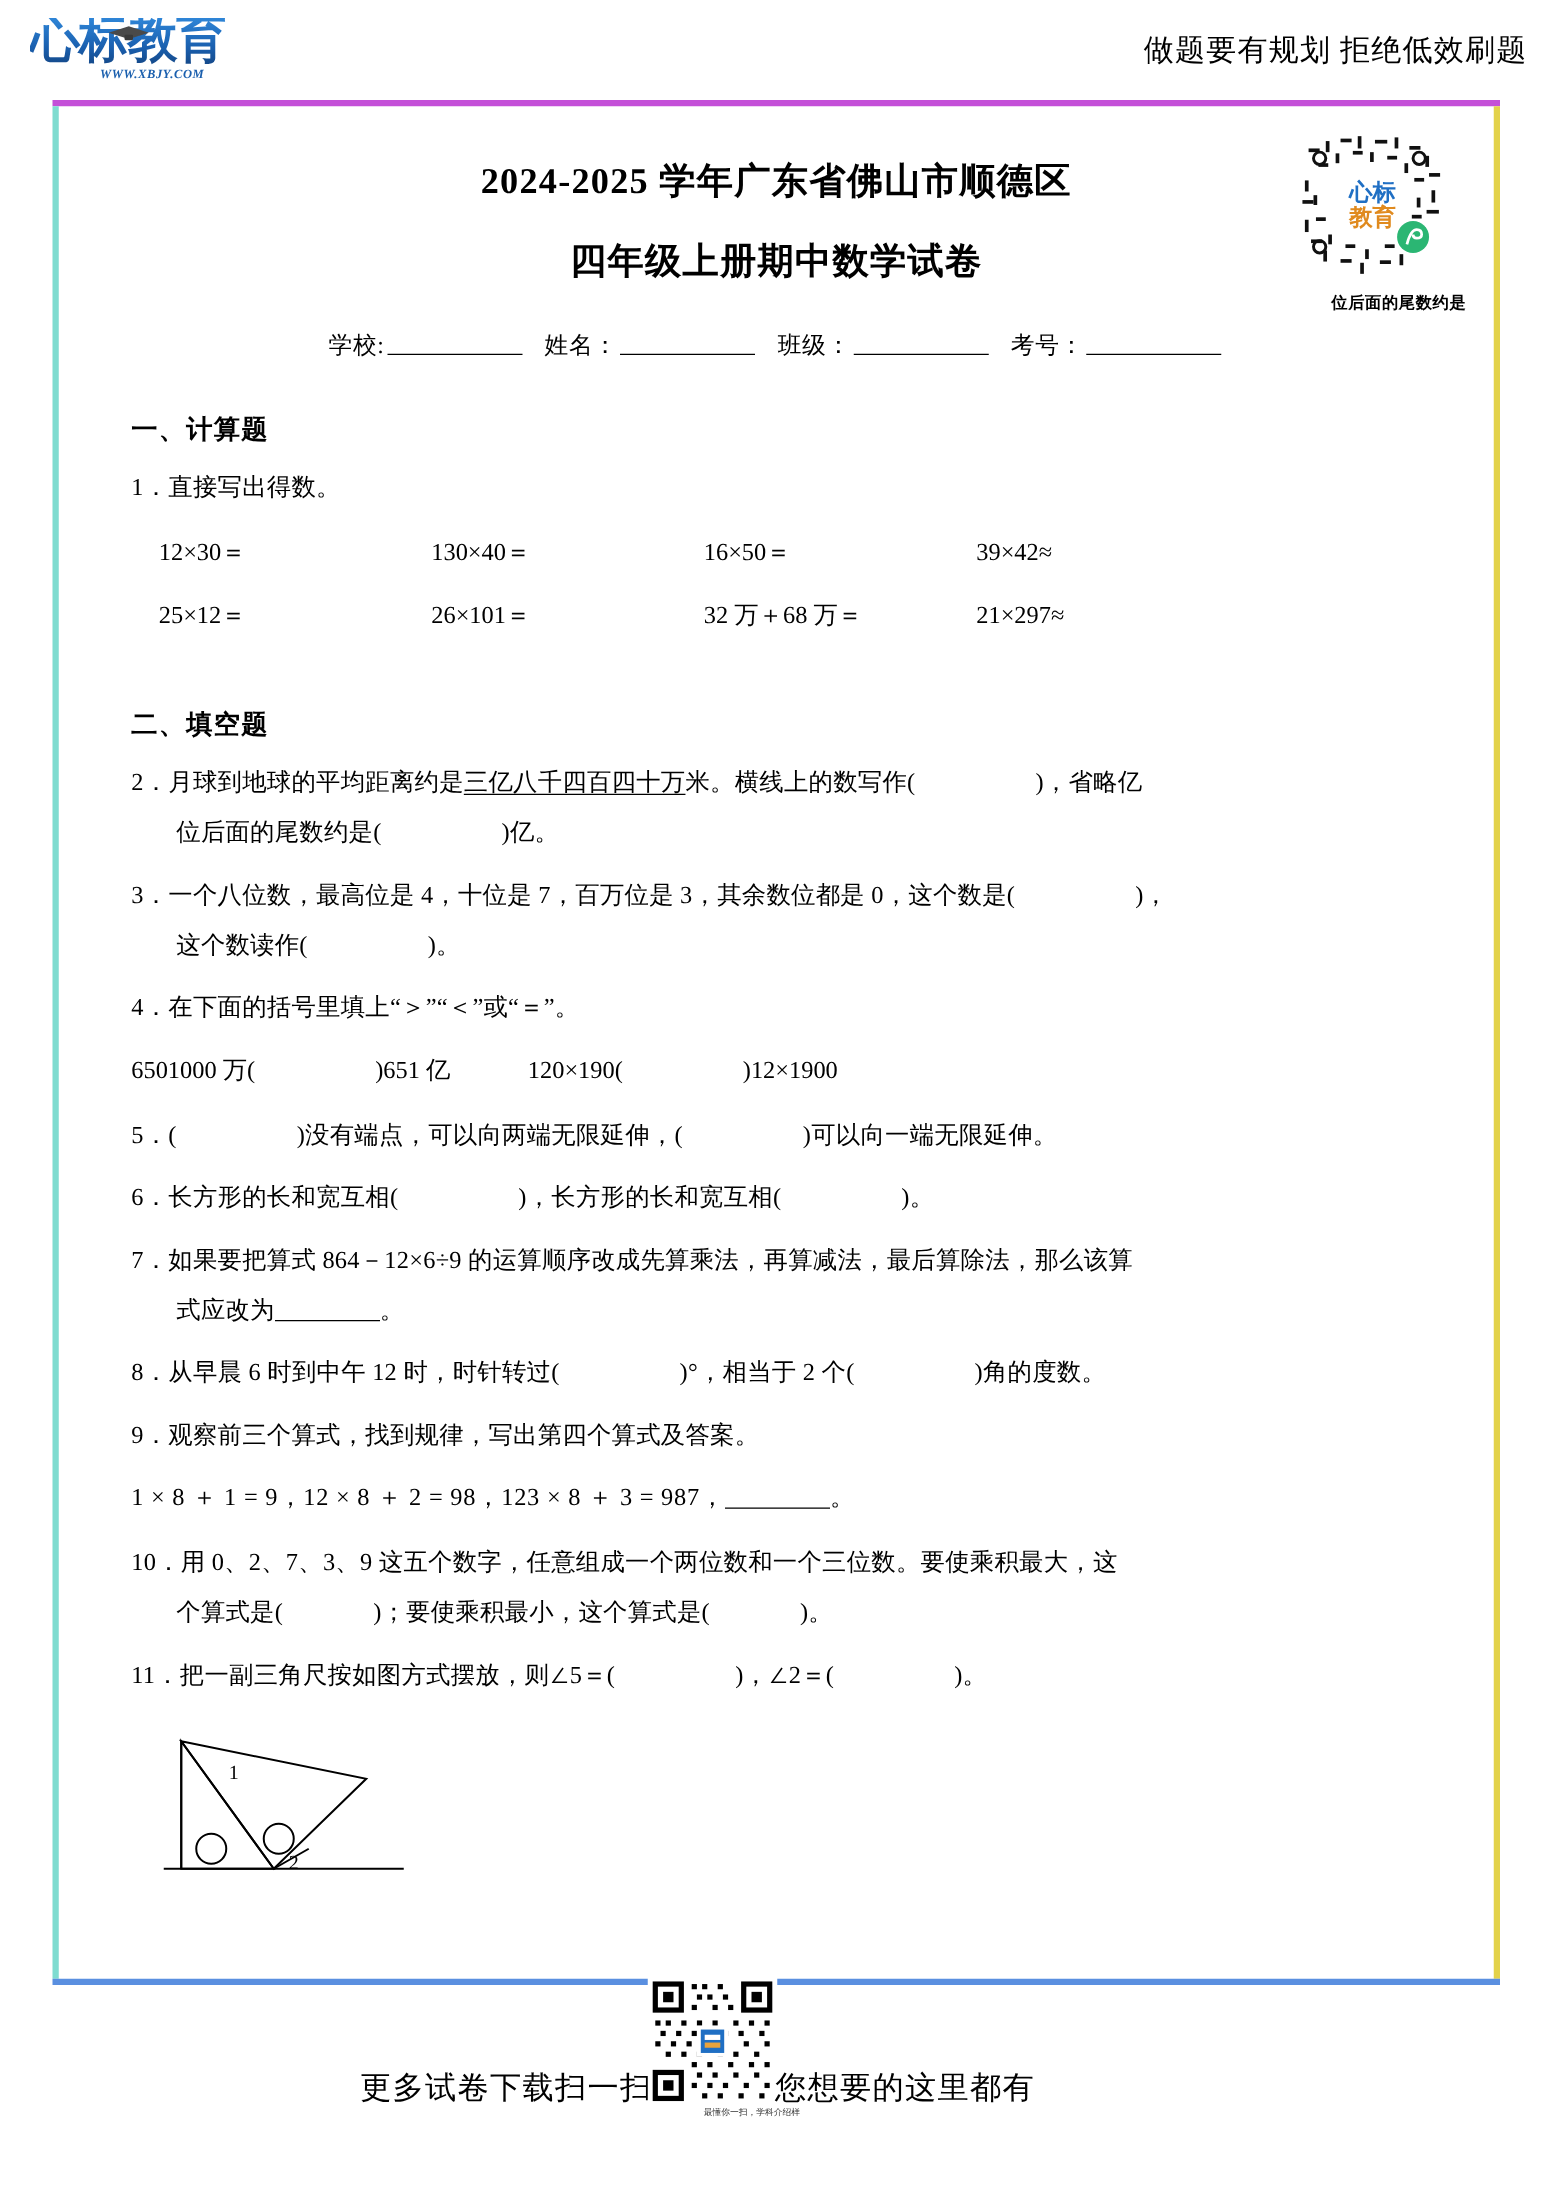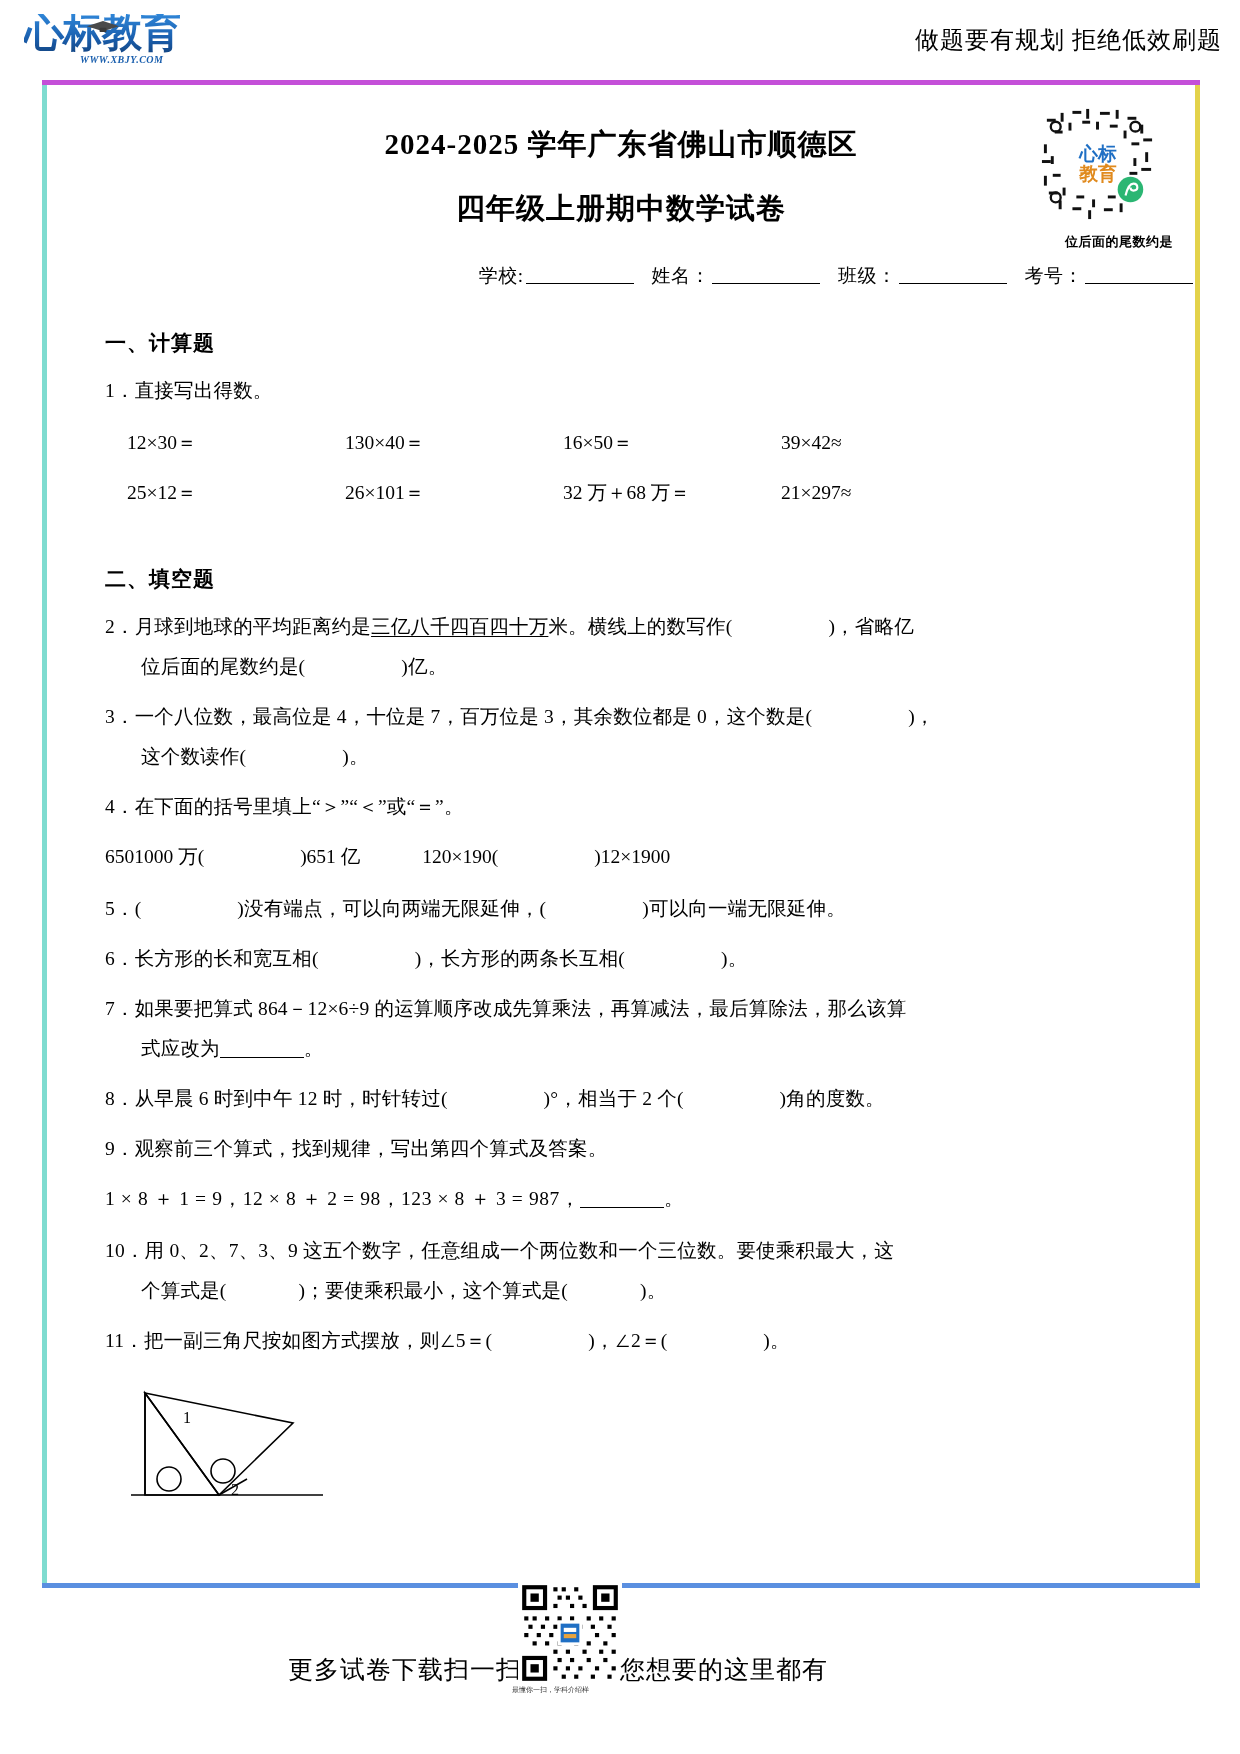--- a/index.html
+++ b/index.html
@@ -81,21 +81,21 @@
     font-weight:bold;
     font-size:29px;
     letter-spacing:1px;
     font-family:"Liberation Serif", serif;
   }
   .title1 { margin-top:40px; }
   .title2 { margin-top:24px; }
 
   .info-line {
     margin-top:34px;
-    text-align:right;
+    text-align:center;
     font-size:19px;
     letter-spacing:0.5px;
     white-space:nowrap;
   }
   .info-line .blank {
     display:inline-block;
     border-bottom:1.4px solid #000;
     width:108px;
     height:1em;
     vertical-align:-2px;
@@ -186,23 +186,23 @@
     text-align:center;
     font-size:25px;
     letter-spacing:1px;
     white-space:nowrap;
   }
   .qr-foot {
     position:absolute; left:518px; top:-72px;
     width:104px; height:104px;
   }
   .qr-foot-label {
-    position:absolute; left:512px; top:32px;
+    position:absolute; left:540px; top:32px;
     width:100px;
-    text-align:left;
+    text-align:right;
     font-size:7px;
     color:#333;
     letter-spacing:0;
     white-space:nowrap;
   }
   .foot-left { position:absolute; left:288px; top:0; }
   .foot-right { position:absolute; left:620px; top:0; }
 </style>
 </head>
 <body>
@@ -332,21 +332,21 @@
       <span>6501000 万(</span><span class="paren"></span><span>)651 亿</span><span class="sp"></span><span>120×190(</span><span class="paren"></span><span>)12×1900</span>
     </div>
 
     
     <div class="q" style="margin-top:12px;">
       <span>5．</span><span>(</span><span class="paren"></span><span>)没有端点，可以向两端无限延伸，(</span><span class="paren"></span><span>)可以向一端无限延伸。</span>
     </div>
 
     
     <div class="q">
-      <span>6．</span><span>长方形的长和宽互相(</span><span class="paren"></span><span>)，长方形的两条长互相(</span><span class="paren"></span><span>)。</span>
+      <span>6．</span><span>长方形的长和宽互相(</span><span class="paren"></span><span>)，长方形的长和宽互相(</span><span class="paren"></span><span>)。</span>
     </div>
 
     
     <div class="q">
       <span>7．</span><span>如果要把算式 864－12×6÷9 的运算顺序改成先算乘法，再算减法，最后算除法，那么该算</span>
       <div class="q-indent">
         <span>式应改为</span><span class="blank-line"></span><span>。</span>
       </div>
     </div>
 

